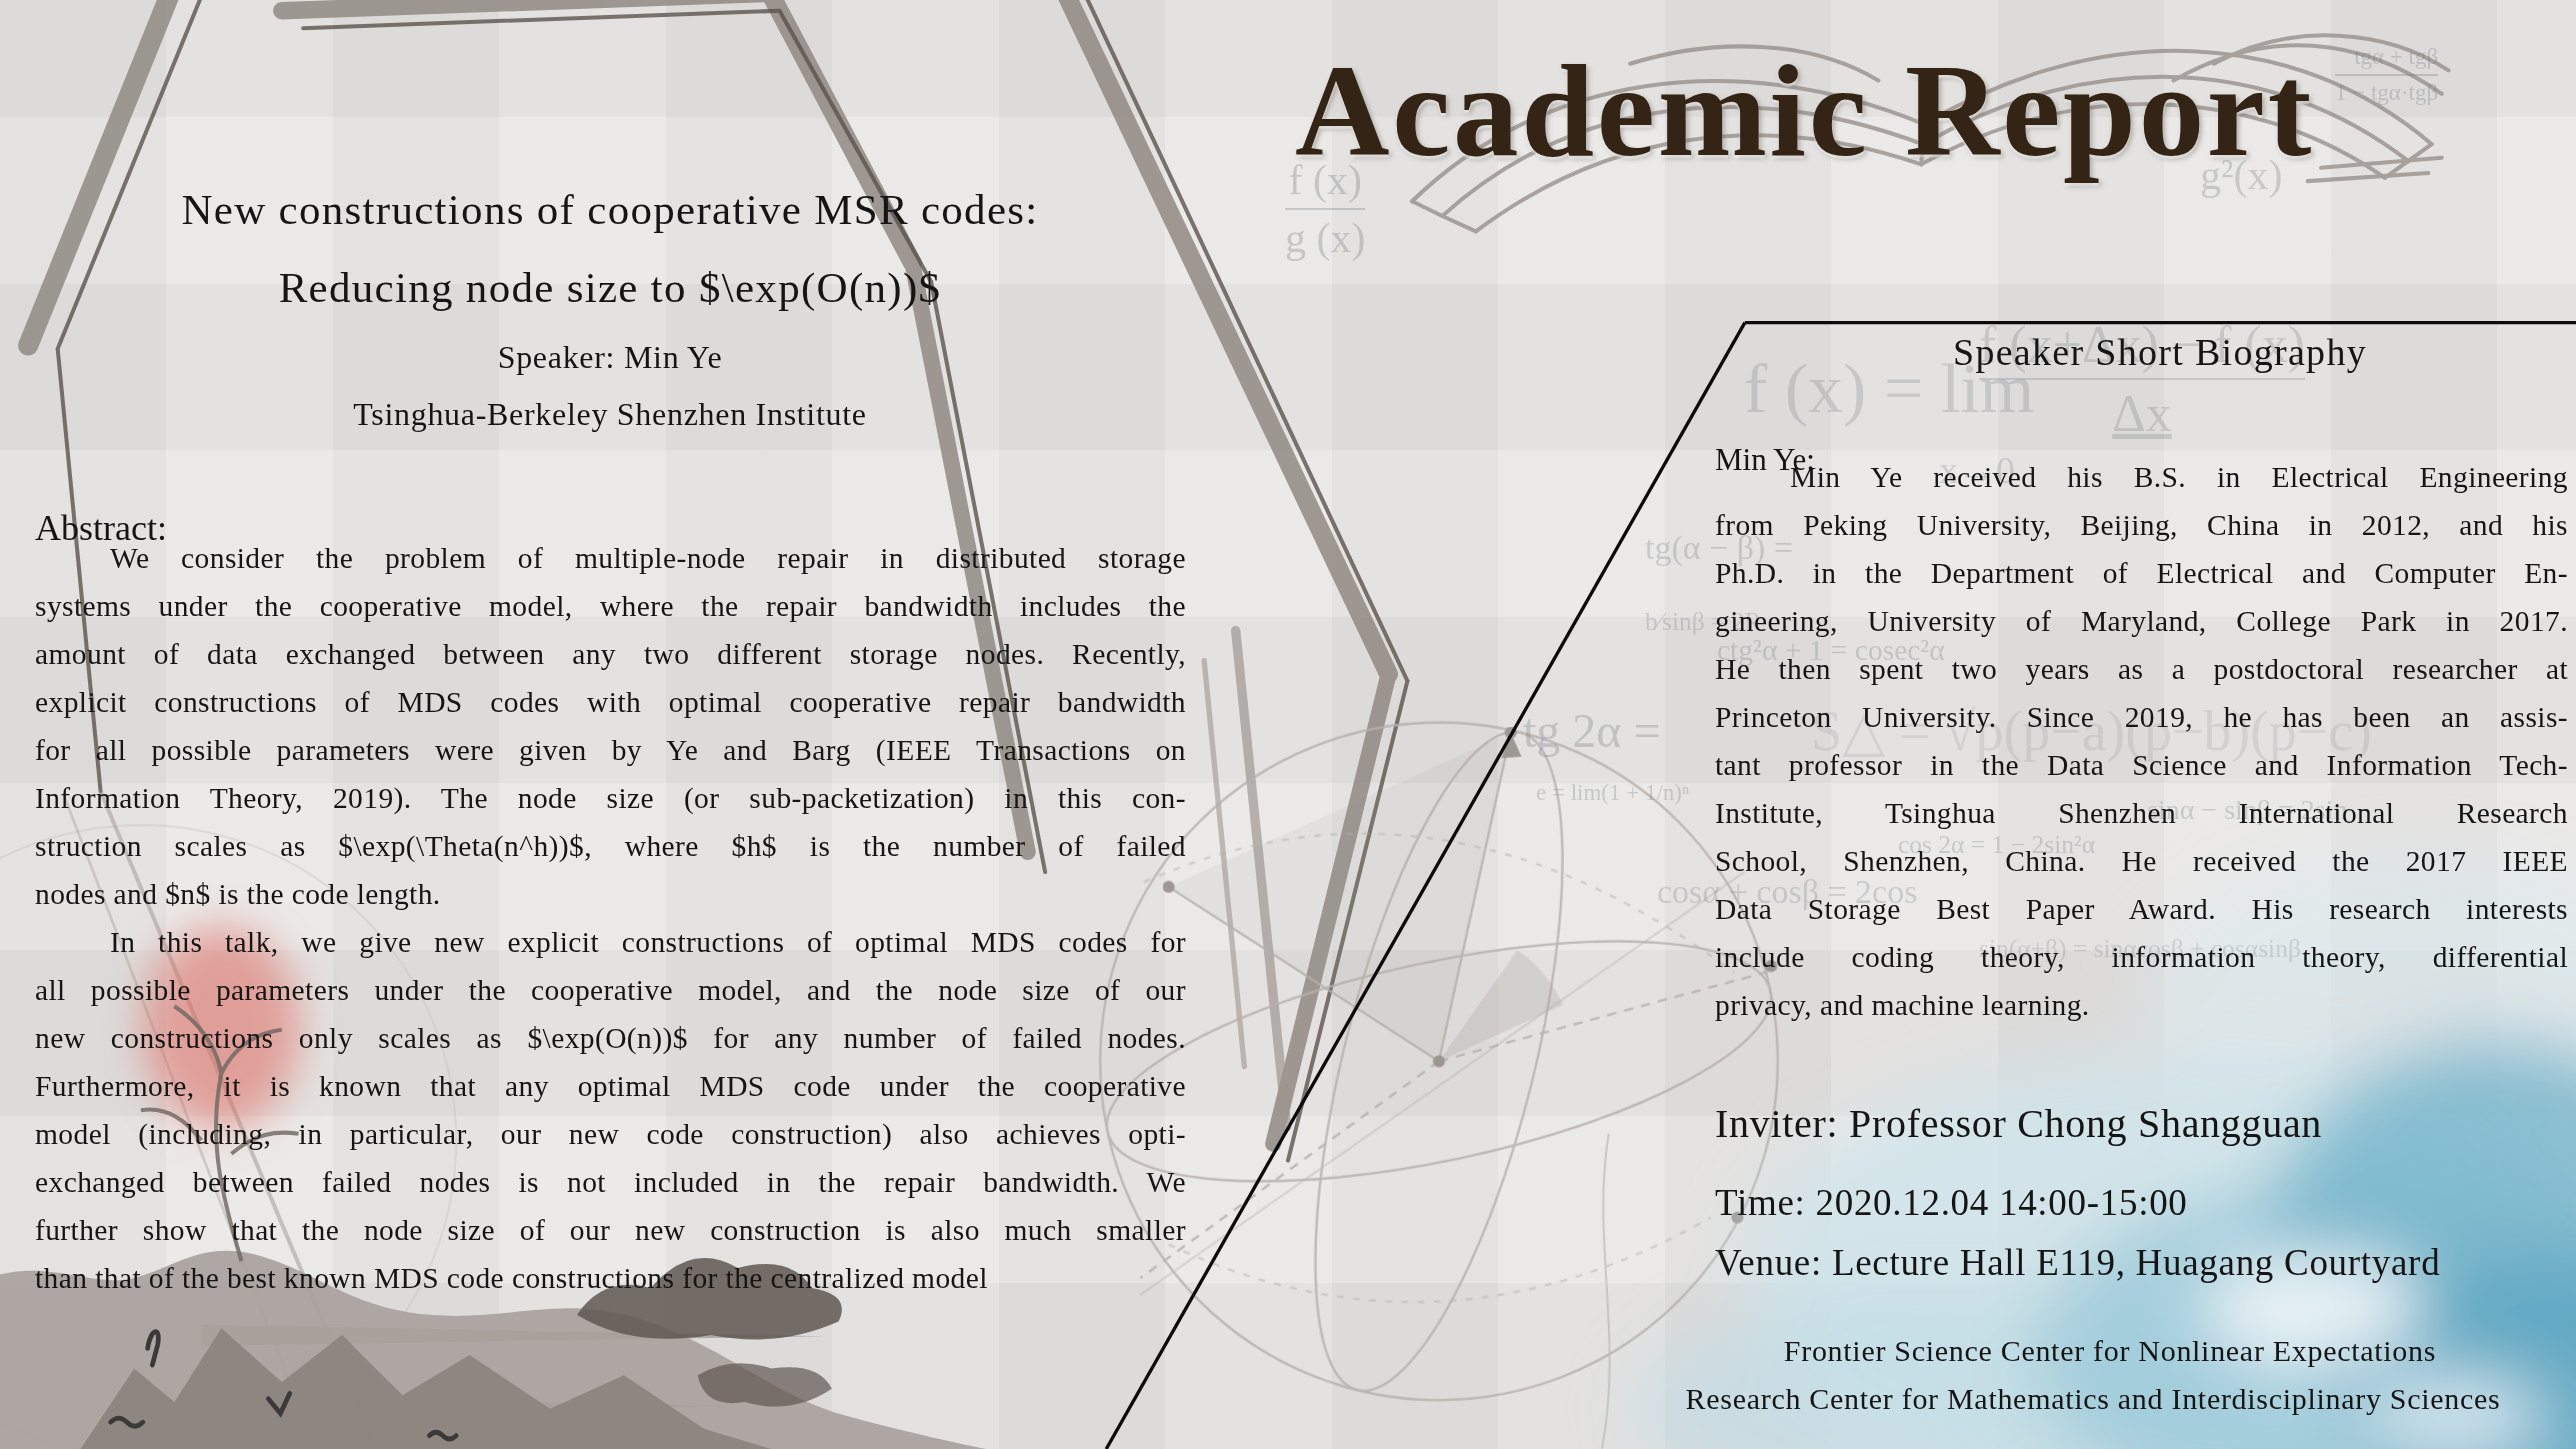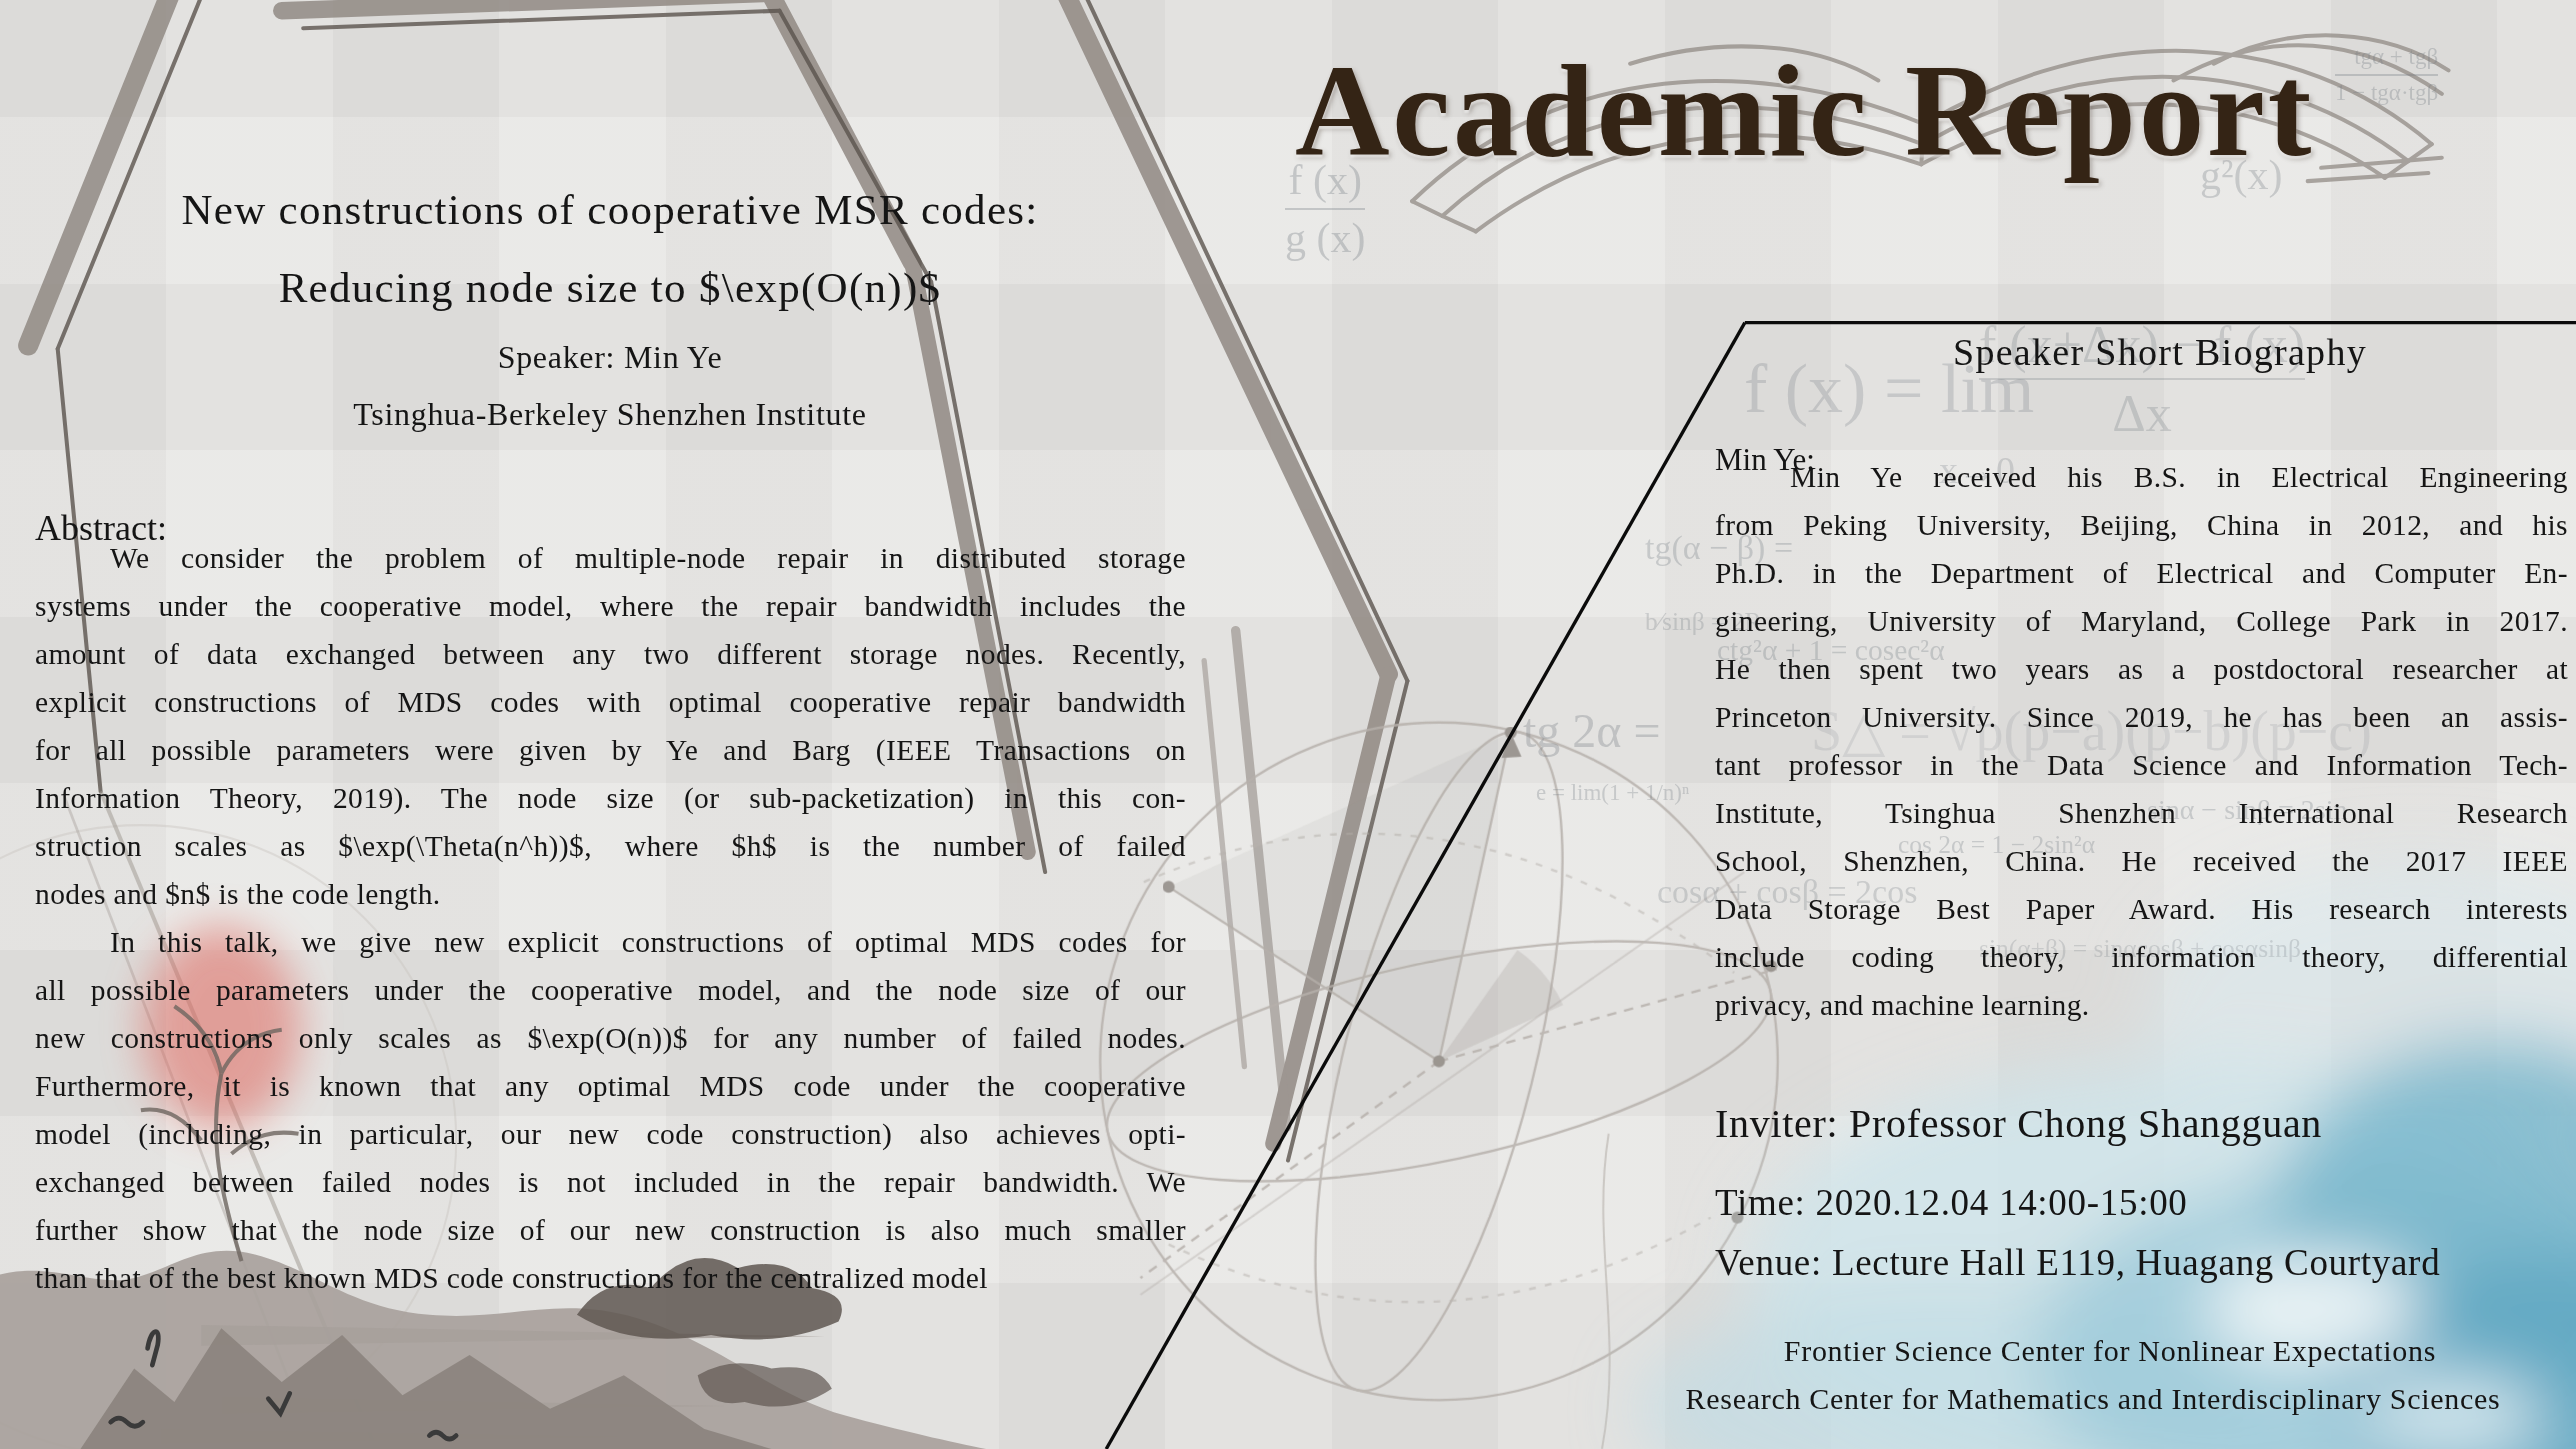--- a/index.html
+++ b/index.html
@@ -149,21 +149,21 @@
 
     <g stroke="#0b0b0b" stroke-width="5" fill="none">
       <path d="M2601,481 L3840,481"></path>
       <path d="M2601,481 L1649,2160"></path>
     </g>
   </svg>
 
   <div class="formula" style="left:1744px;top:349px;font-size:70px;opacity:.26;">f (x) = lim</div>
   <div class="formula" style="left:1939px;top:448px;font-size:38px;opacity:.26;">x→0</div>
   <div class="formula" style="left:1979px;top:315px;font-size:52px;opacity:.28;">
-    <span class="frac"><span style="display:block;">f (x+Δx) − f (x)</span><span class="bar" style="display:block;"></span><span style="display:block;">Δx</span></span>
+    <span class="frac"><span style="display:block;">f (x+Δx) − f (x)</span><span class="bar" style="display:block;"></span><span style="display:block;text-decoration:underline;">Δx</span></span>
   </div>
   <div class="formula" style="left:1285px;top:144px;font-size:42px;opacity:.33;">
     <span class="frac"><span style="display:block;margin-top:12px;">f (x)</span><span class="bar" style="display:block;"></span><span style="display:block;">g (x)</span></span>
   </div>
   <div class="formula" style="left:2200px;top:151px;font-size:42px;opacity:.3;">g²(x)</div>
   <div class="formula" style="left:2335px;top:44px;font-size:23px;opacity:.32;">
     <span class="frac"><span style="display:block;text-align:right;">tgα + tgβ</span><span class="bar" style="display:block;"></span><span style="display:block;">1 − tgα·tgβ</span></span>
   </div>
   <div class="formula" style="left:1523px;top:703px;font-size:48px;opacity:.32;text-align:right;">tg 2α =</div>
   <div class="formula" style="left:1645px;top:529px;font-size:34px;opacity:.3;">tg(α − β) =</div>

